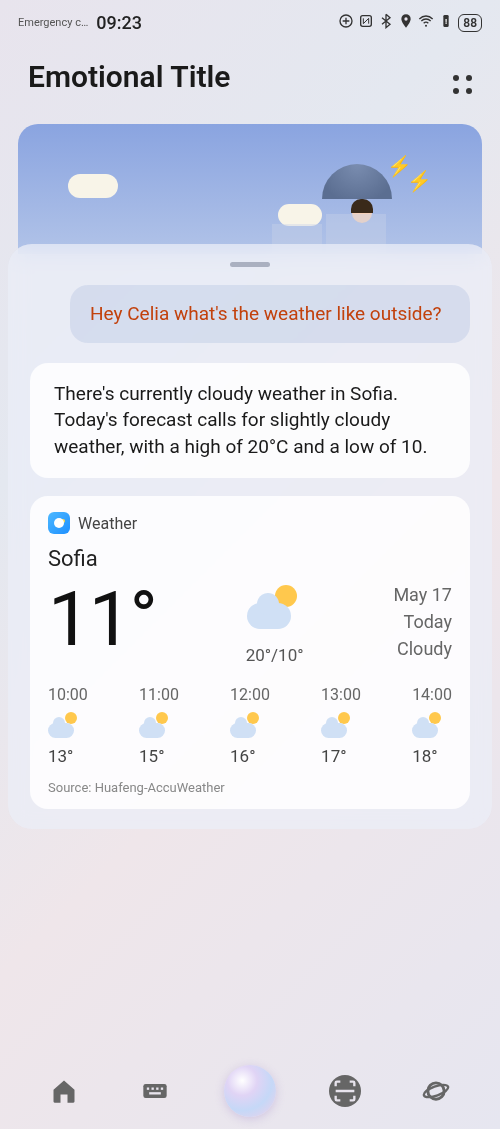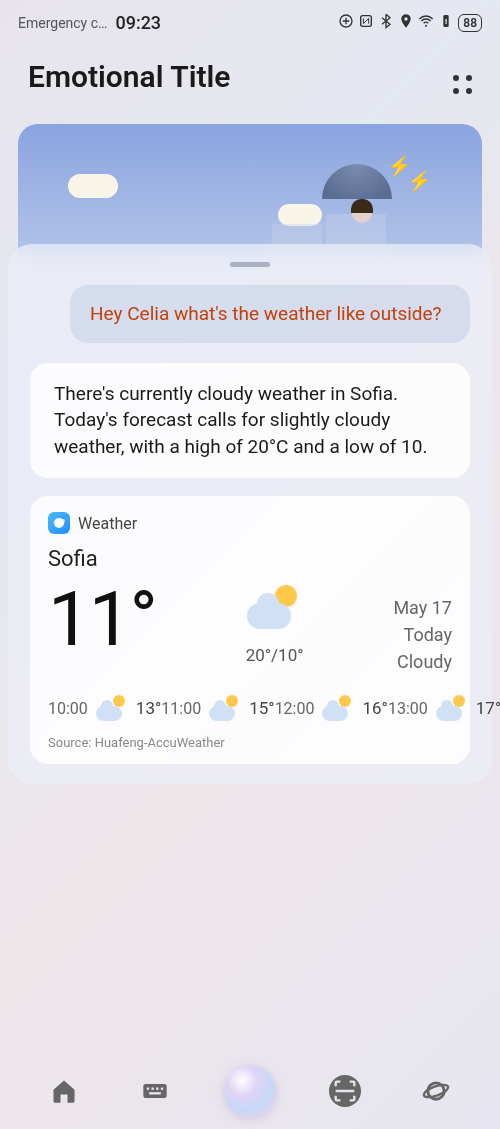--- a/index.html
+++ b/index.html
@@ -12,21 +12,21 @@
     }
     .status-bar {
       display: flex;
       justify-content: space-between;
       align-items: center;
       padding: 12px 18px 6px;
       font-size: 15px;
       color: #333;
     }
     .status-left { display: flex; align-items: center; gap: 8px; }
-    .status-left .emergency { font-size: 14px; color: #555; }
+    .status-left .emergency { font-size: 11px; color: #555; }
     .status-left .time { font-size: 18px; font-weight: 500; color: #222; }
     .status-right { display: flex; align-items: center; gap: 4px; font-size: 15px; }
     .status-right svg { width: 16px; height: 16px; }
     .battery-box { display: inline-flex; align-items: center; gap: 2px; }
     .battery { border: 1.5px solid #333; border-radius: 6px; padding: 1px 4px; font-size: 12px; font-weight: 600; }
     .header {
       display: flex;
       justify-content: space-between;
       align-items: flex-end;
       padding: 20px 28px 10px;
@@ -115,23 +115,23 @@
     .weather-header span { font-size: 16px; color: #444; }
     .weather-city { font-size: 22px; color: #222; margin-bottom: 10px; }
     .weather-main { display: flex; align-items: flex-start; justify-content: space-between; }
     .temp-now { font-size: 76px; font-weight: 400; color: #111; line-height: 1; letter-spacing: -2px; }
     .weather-center { display: flex; flex-direction: column; align-items: center; gap: 16px; margin-top: 4px; }
     .weather-icon-main { position: relative; width: 56px; height: 44px; }
     .sun-part { position: absolute; width: 22px; height: 22px; background: #ffc84d; border-radius: 50%; top: 0; right: 6px; }
     .cloud-part { position: absolute; width: 44px; height: 26px; background: #d0e0f5; border-radius: 20px; bottom: 0; left: 0; }
     .cloud-part::before { content:""; position: absolute; width: 22px; height: 22px; background: #d0e0f5; border-radius: 50%; top: -10px; left: 10px; }
     .hi-lo { font-size: 17px; color: #555; }
-    .weather-right { text-align: right; font-size: 18px; color: #666; line-height: 1.5; margin-top: 13px; }
+    .weather-right { text-align: right; font-size: 18px; color: #666; line-height: 1.5; margin-top: 0; }
     .hourly { display: flex; justify-content: space-between; margin-top: 20px; }
-    .hour-col { display: flex; flex-direction: row; align-items: center; gap: 8px; }
+    .hour-col { display: flex; flex-direction: column; gap: 8px; }
     .hour-time { font-size: 16px; color: #666; }
     .hour-icon { position: relative; width: 32px; height: 26px; }
     .hour-icon .sun-sm { position: absolute; width: 12px; height: 12px; background: #ffc84d; border-radius: 50%; top: 0; right: 3px; }
     .hour-icon .cloud-sm { position: absolute; width: 26px; height: 15px; background: #d0e0f5; border-radius: 12px; bottom: 0; left: 0; }
     .hour-icon .cloud-sm::before { content:""; position:absolute; width:12px; height:12px; background:#d0e0f5; border-radius:50%; top:-6px; left:5px; }
     .hour-temp { font-size: 17px; color: #444; }
     .weather-source { font-size: 13px; color: #888; margin-top: 14px; }
     .bottom-nav {
       position: absolute;
       bottom: 0;

